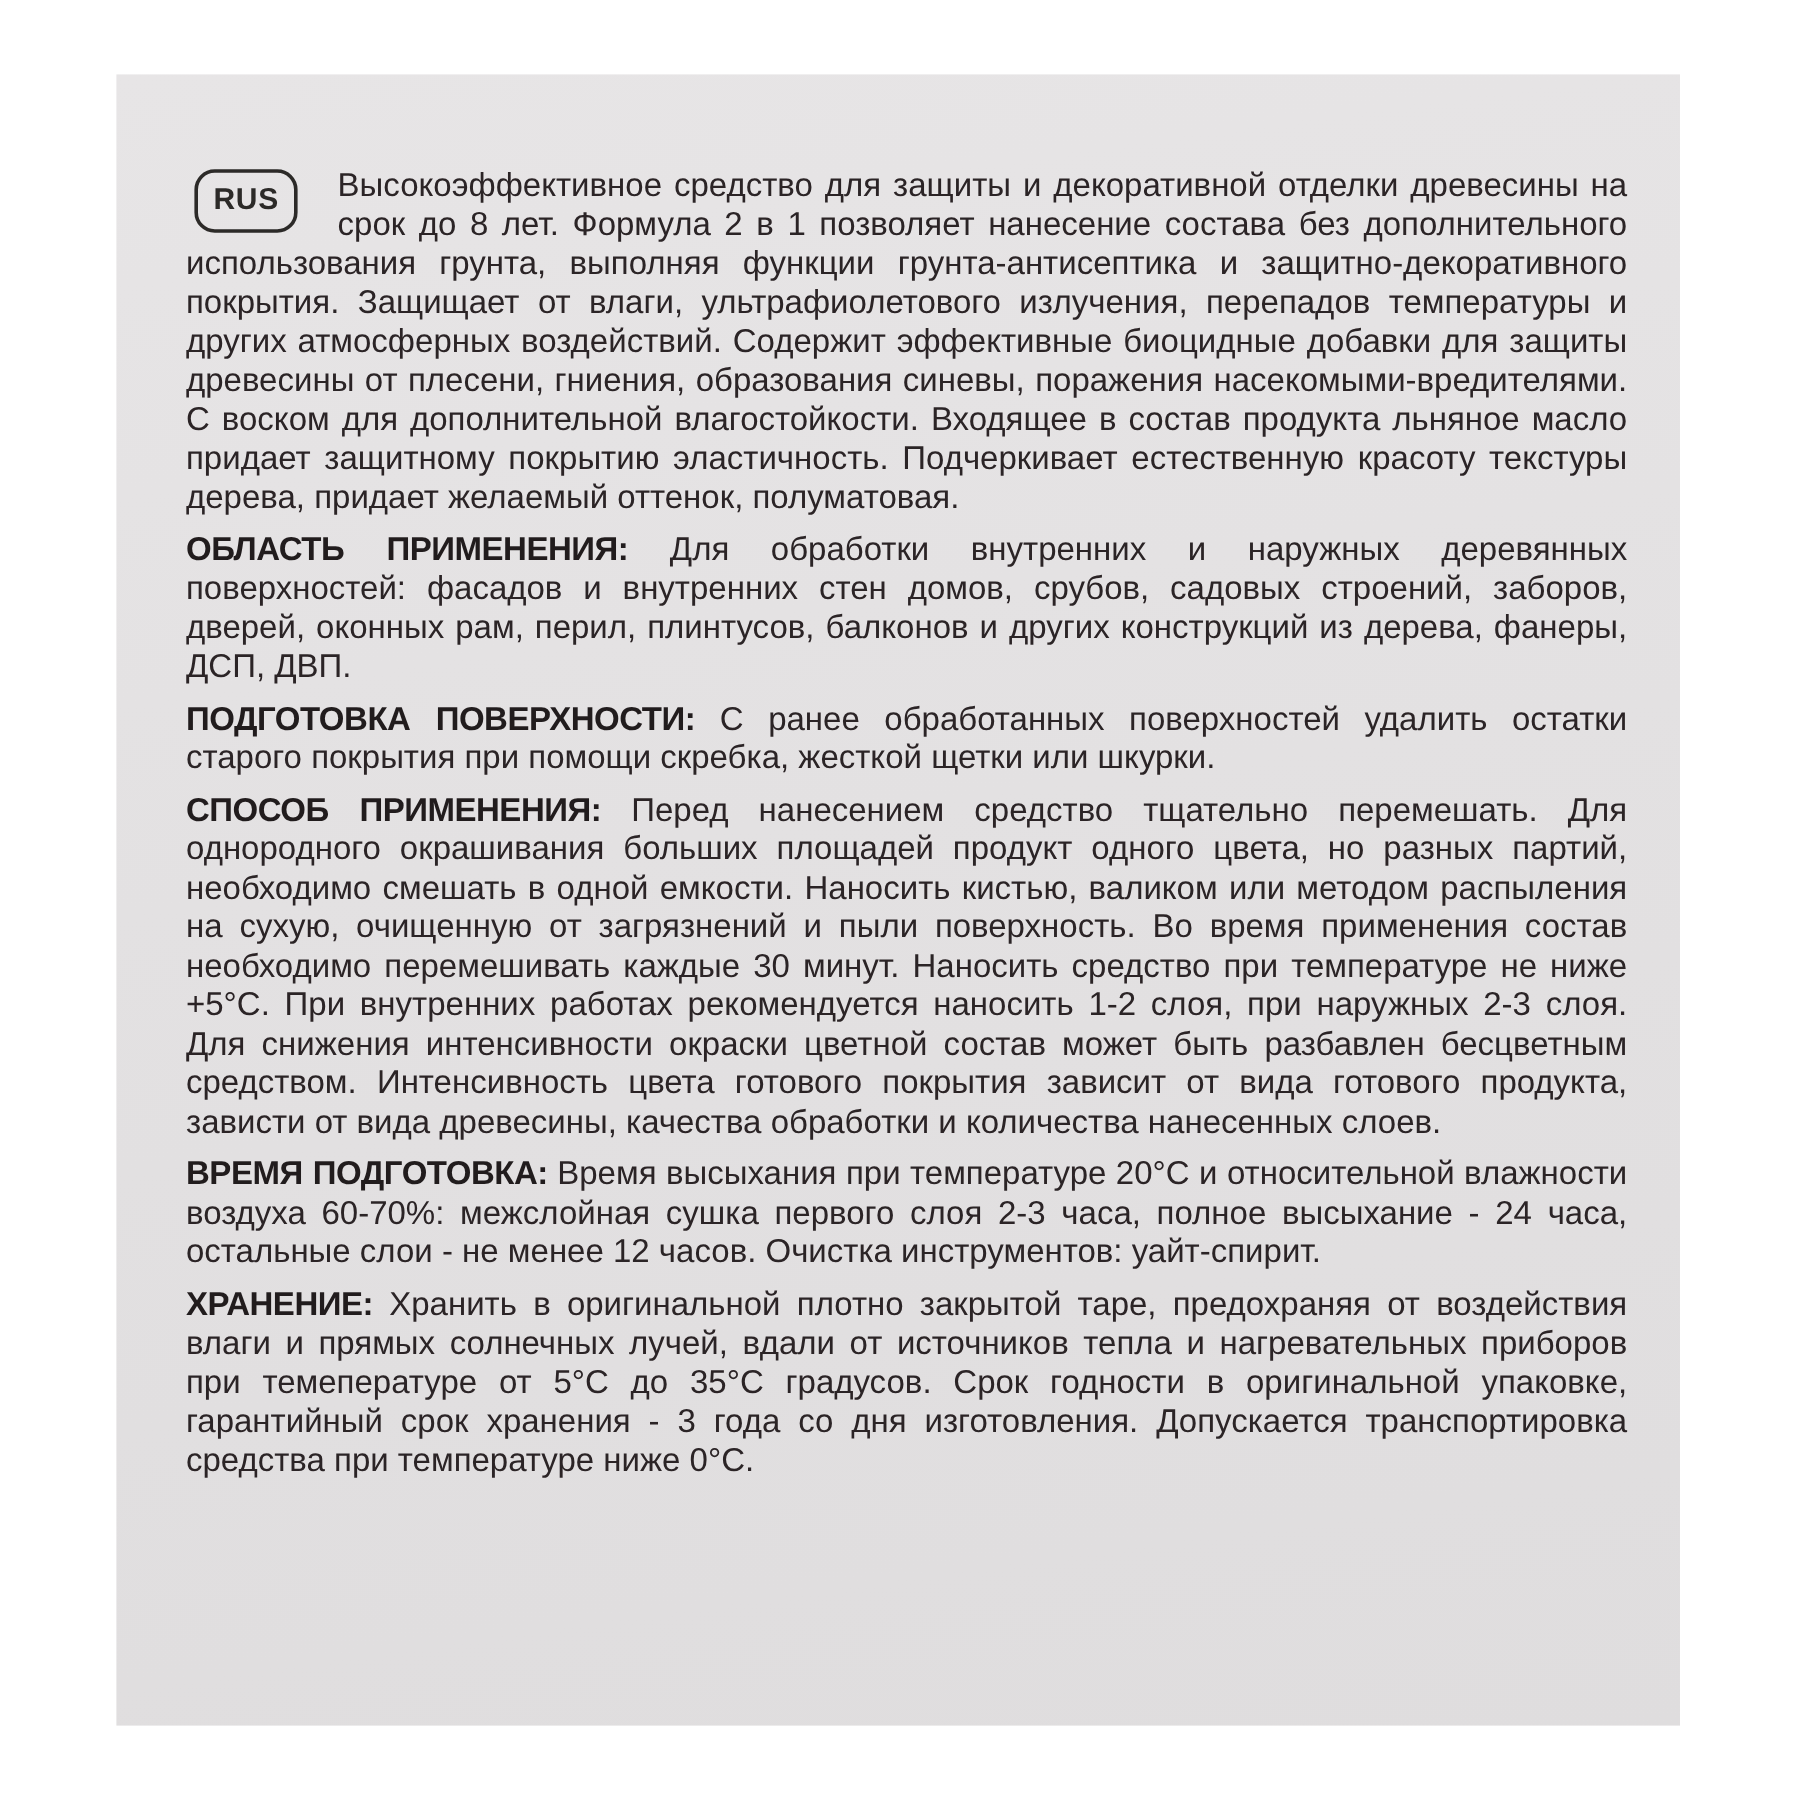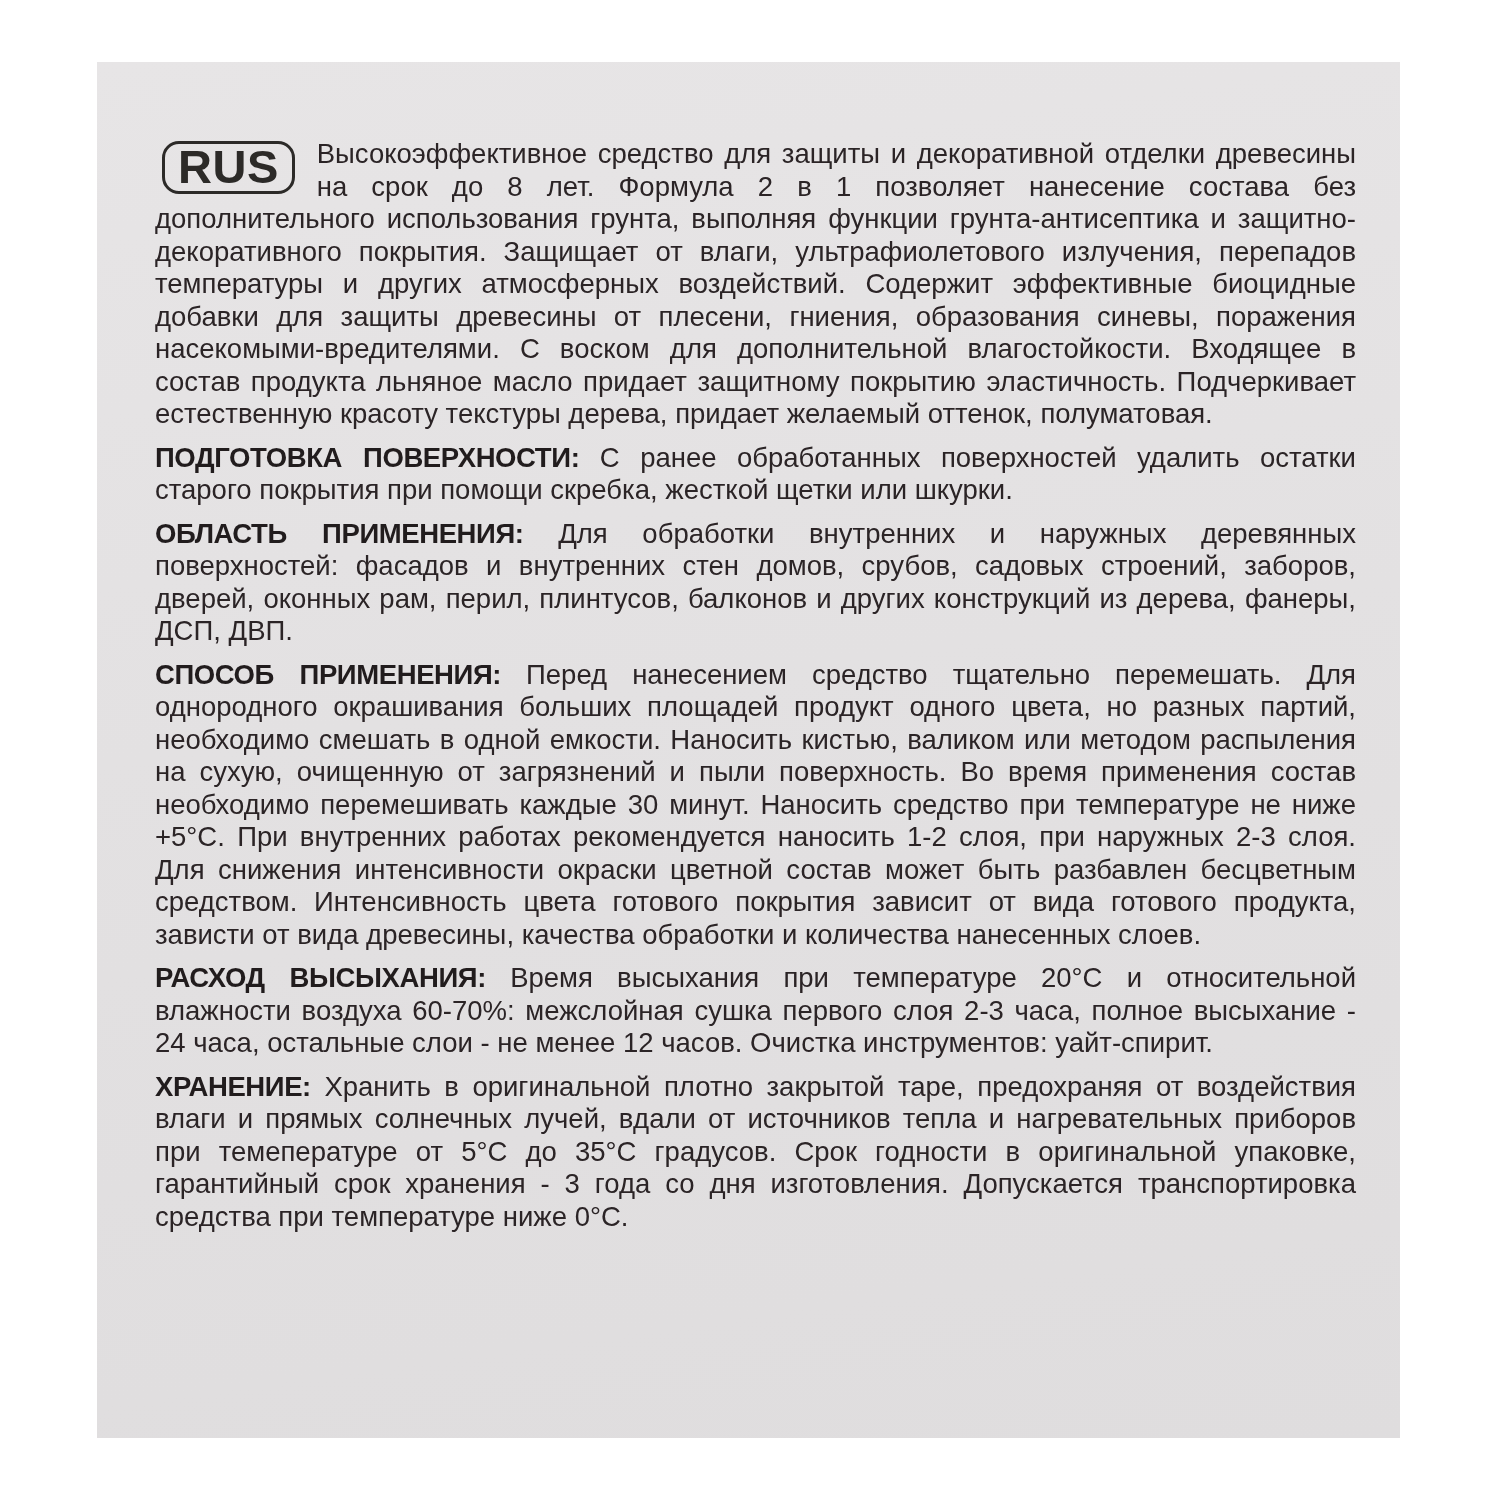--- a/index.html
+++ b/index.html
@@ -41,58 +41,58 @@
     color: #211c1d;
     letter-spacing: -0.4px;
     word-spacing: 1px;
   }
   .rus-badge {
     float: left;
     display: inline-block;
     border: 3.5px solid #2c2a28;
     border-radius: 17px;
     padding: 0 13px 2px 13px;
-    margin: 3px 22px 9px 7px;
-    font-size: 47px;
+    margin: 3px 33px 9px 7px;
+    font-size: 25px;
     line-height: 45px;
     font-weight: bold;
     letter-spacing: 0.5px;
     color: #2c2a28;
     text-align: center;
   }
 </style>
 </head>
 <body>
 
 <div class="label-photo">
   <div class="label-content">
 
     <div class="para">
       <span class="rus-badge">RUS</span>
       <span>Высокоэффективное средство для защиты и декоративной отделки древесины на срок до 8 лет.  Формула 2 в 1 позволяет нанесение состава без дополнительного использования грунта, выполняя функции грунта-антисептика и защитно-декоративного покрытия. Защищает от влаги, ультрафиолетового излучения, перепадов температуры и других атмосферных воздействий. Содержит эффективные биоцидные добавки для защиты древесины от плесени, гниения, образования синевы, поражения насекомыми-вредителями. С воском для дополнительной влагостойкости. Входящее в состав продукта льняное масло придает защитному покрытию эластичность. Подчеркивает естественную красоту текстуры дерева, придает желаемый оттенок, полуматовая.</span>
     </div>
 
     <div class="para">
-      <b class="sec-h">ПОДГОТОВКА ПОВЕРХНОСТИ:</b>
-      <span>С ранее обработанных поверхностей удалить остатки старого покрытия при помощи скребка, жесткой щетки или шкурки.</span>
+      <b class="sec-h">ОБЛАСТЬ ПРИМЕНЕНИЯ:</b>
+      <span>Для обработки внутренних и наружных деревянных поверхностей: фасадов и внутренних стен домов, срубов, садовых строений, заборов, дверей, оконных рам, перил, плинтусов, балконов и других конструкций из дерева, фанеры, ДСП, ДВП.</span>
     </div>
 
     <div class="para">
-      <b class="sec-h">ОБЛАСТЬ ПРИМЕНЕНИЯ:</b>
-      <span>Для обработки внутренних и наружных деревянных поверхностей: фасадов и внутренних стен домов, срубов, садовых строений, заборов, дверей, оконных рам, перил, плинтусов, балконов и других конструкций из дерева, фанеры, ДСП, ДВП.</span>
+      <b class="sec-h">ПОДГОТОВКА ПОВЕРХНОСТИ:</b>
+      <span>С ранее обработанных поверхностей удалить остатки старого покрытия при помощи скребка, жесткой щетки или шкурки.</span>
     </div>
 
     <div class="para">
       <b class="sec-h">СПОСОБ ПРИМЕНЕНИЯ:</b>
       <span>Перед нанесением средство тщательно перемешать. Для однородного окрашивания больших площадей продукт одного цвета, но разных партий, необходимо смешать в одной емкости. Наносить кистью, валиком или методом распыления на сухую, очищенную от загрязнений и пыли поверхность. Во время применения состав необходимо перемешивать каждые 30 минут. Наносить средство при температуре не ниже +5°С. При внутренних работах рекомендуется наносить 1-2 слоя, при наружных 2-3 слоя. Для снижения интенсивности окраски цветной состав может быть разбавлен бесцветным средством. Интенсивность цвета готового покрытия зависит от вида готового продукта, зависти от вида древесины, качества обработки и количества нанесенных слоев.</span>
     </div>
 
 
     <div class="para">
-      <b class="sec-h">РАСХОД ВЫСЫХАНИЯ:</b>
+      <b class="sec-h">ВРЕМЯ ПОДГОТОВКА:</b>
       <span>Время высыхания при температуре 20°С и относительной влажности воздуха 60-70%: межслойная сушка первого слоя 2-3 часа, полное высыхание - 24 часа, остальные слои - не менее 12 часов. Очистка инструментов: уайт-спирит.</span>
     </div>
 
     <div class="para">
       <b class="sec-h">ХРАНЕНИЕ:</b>
       <span>Хранить в оригинальной плотно закрытой таре, предохраняя от воздействия влаги и прямых солнечных лучей, вдали от источников тепла и нагревательных приборов при темепературе от 5°С до 35°С градусов. Срок годности в оригинальной упаковке, гарантийный срок хранения - 3 года со дня изготовления. Допускается транспортировка средства при температуре ниже 0°С.</span>
     </div>
 
   </div>
 </div>

